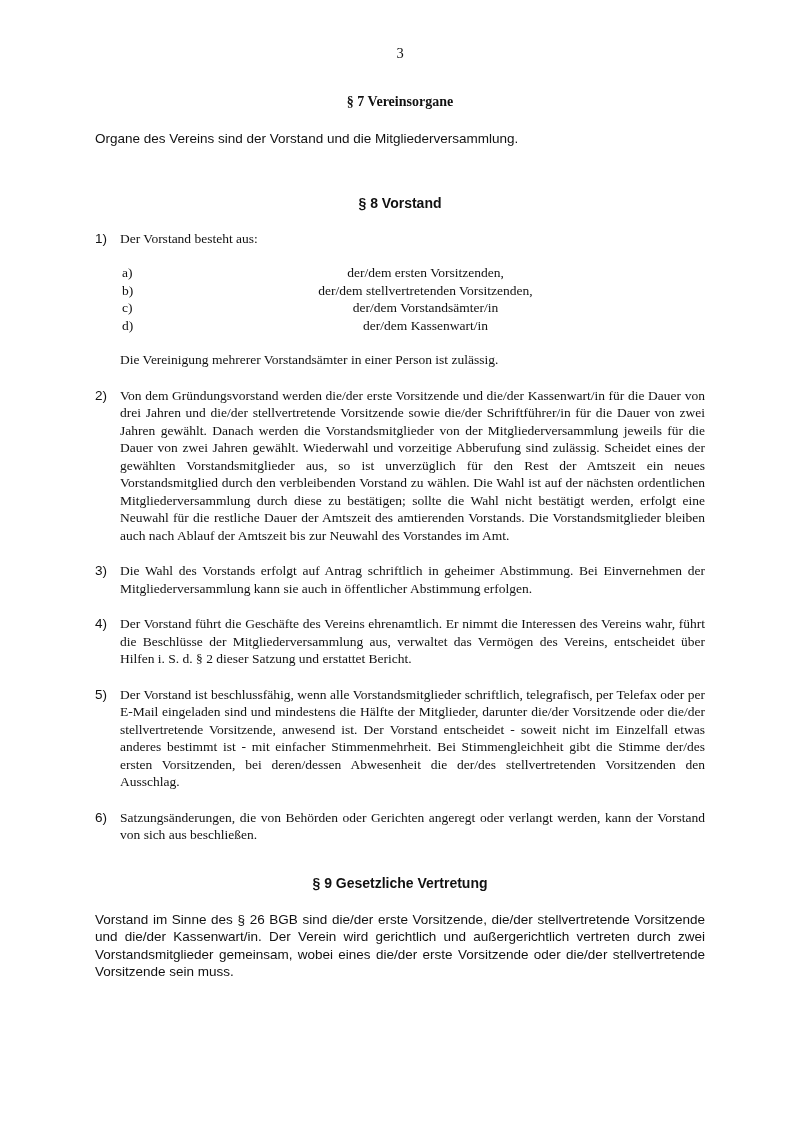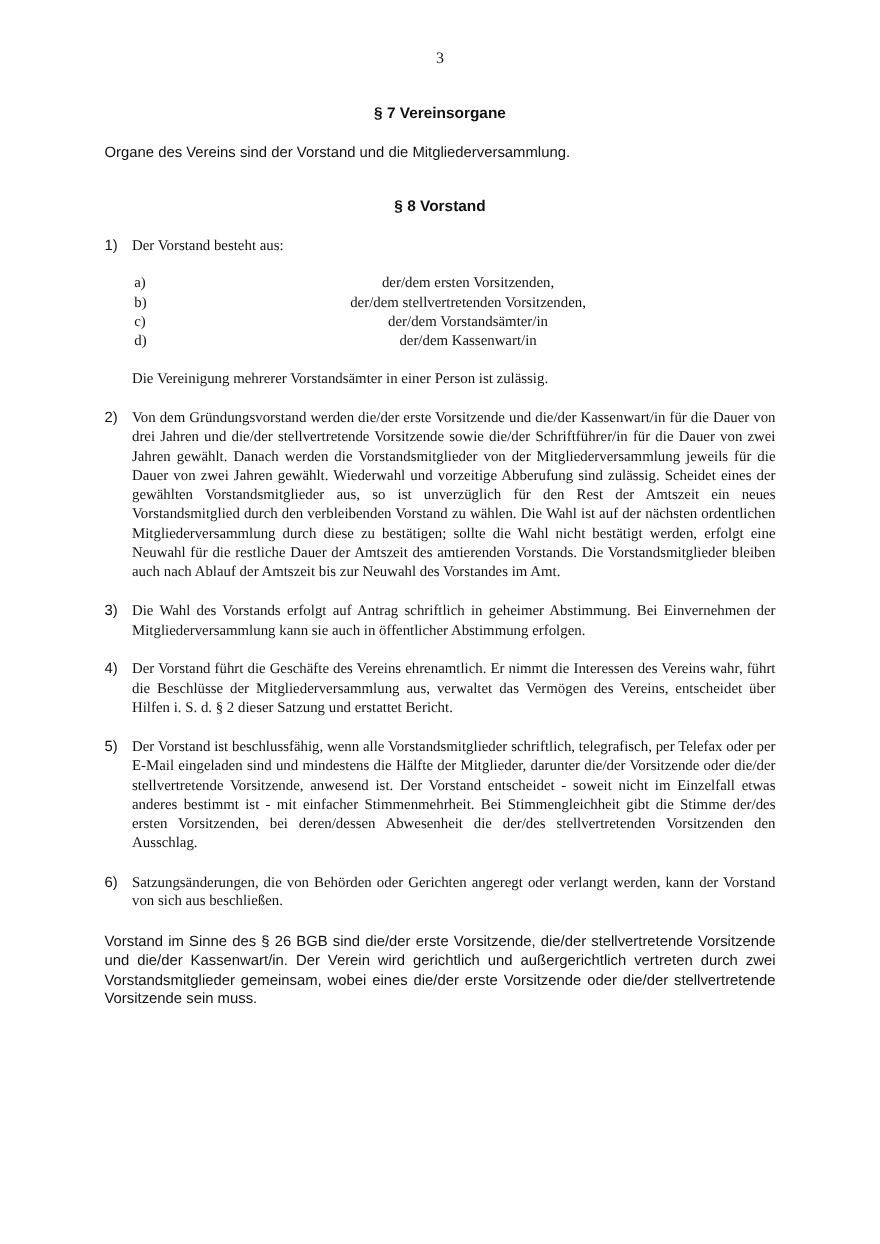--- a/index.html
+++ b/index.html
@@ -29,22 +29,22 @@
     font-size: 14.5px;
     line-height: 18px;
   }
   .section-heading {
     margin: 0;
     text-align: center;
     font-size: 14px;
     font-weight: bold;
     line-height: 18px;
   }
-  .heading-7 { margin-top: 31px; }
-  .heading-8 { margin-top: 30px; }
+  .heading-7 { margin-top: 31px; font-family: Liberation Serif, serif; }
+  .heading-8 { margin-top: 46px; }
   .heading-9 { margin-top: 30px; }
   p.body-par {
     margin: 19px 0 0 0;
     text-align: justify;
   }
   p.intro-par {
     margin: 19px 0 0 0;
   }
   .olist { margin-top: 18px; }
   .olist-item {
@@ -155,17 +155,18 @@
 
     <div class="olist-item">
       <span class="item-marker">6)</span>
       <div class="item-body">
         <p>Satzungsänderungen, die von Behörden oder Gerichten angeregt oder verlangt werden, kann der Vorstand von sich aus beschließen.</p>
       </div>
     </div>
 
   </div>
 
+  <h2 class="section-heading heading-9">§ 9 Gesetzliche Vertretung</h2>
 
   <p class="body-par">Vorstand im Sinne des § 26 BGB sind die/der erste Vorsitzende, die/der stellvertretende Vorsitzende und die/der Kassenwart/in. Der Verein wird gerichtlich und außergerichtlich vertreten durch zwei Vorstandsmitglieder gemeinsam, wobei eines die/der erste Vorsitzende oder die/der stellvertretende Vorsitzende sein muss.</p>
 
 
 </div>
 
 </body></html>

